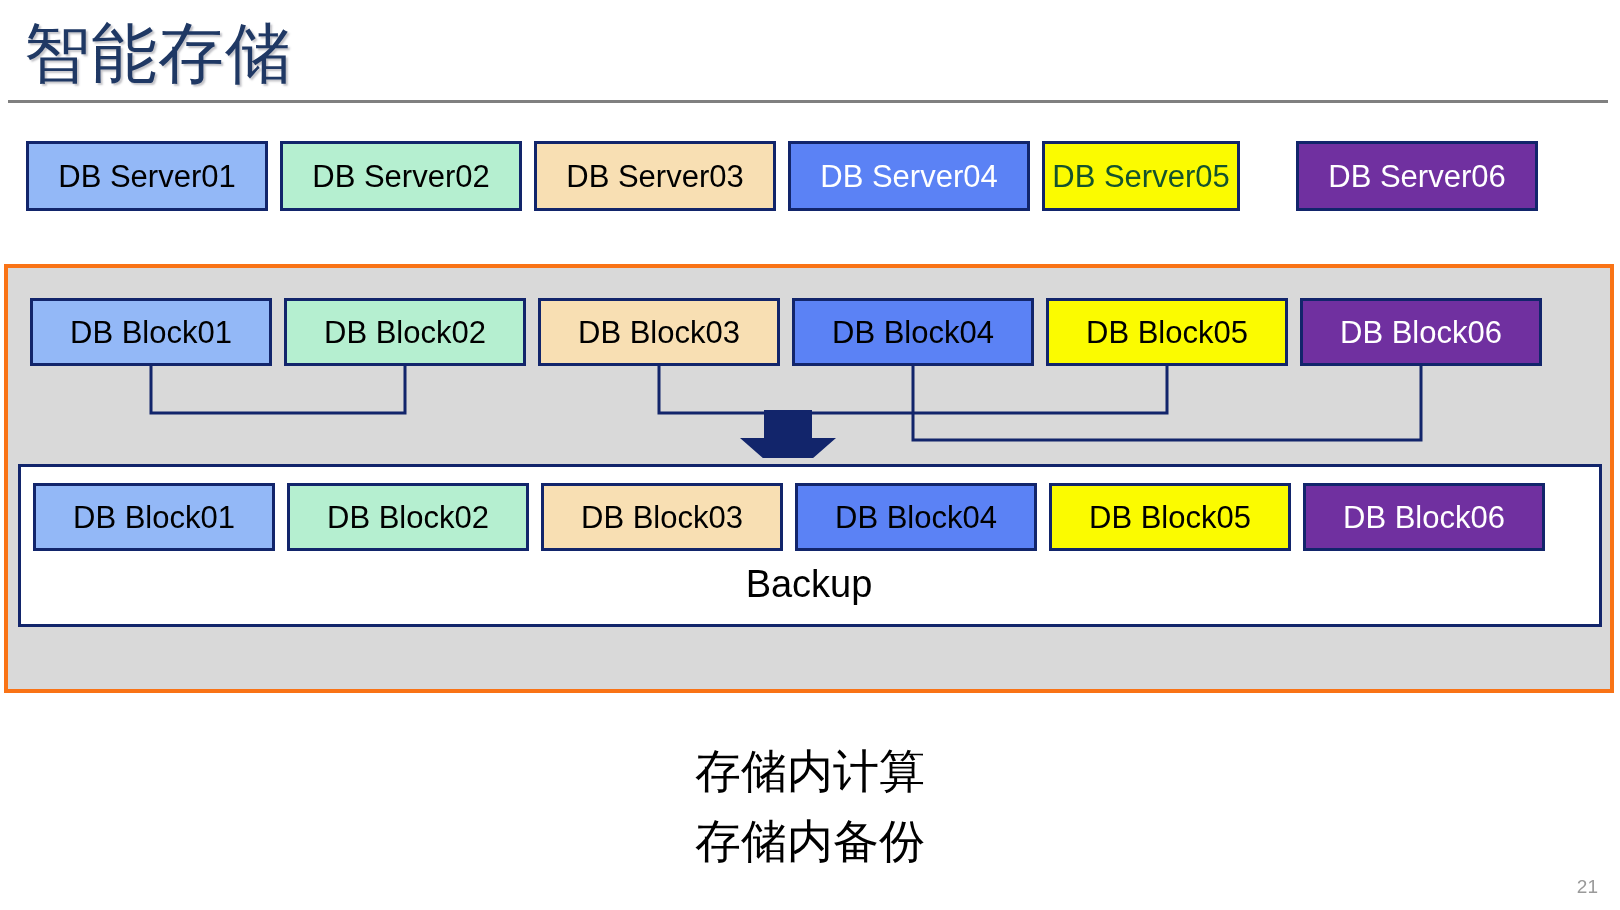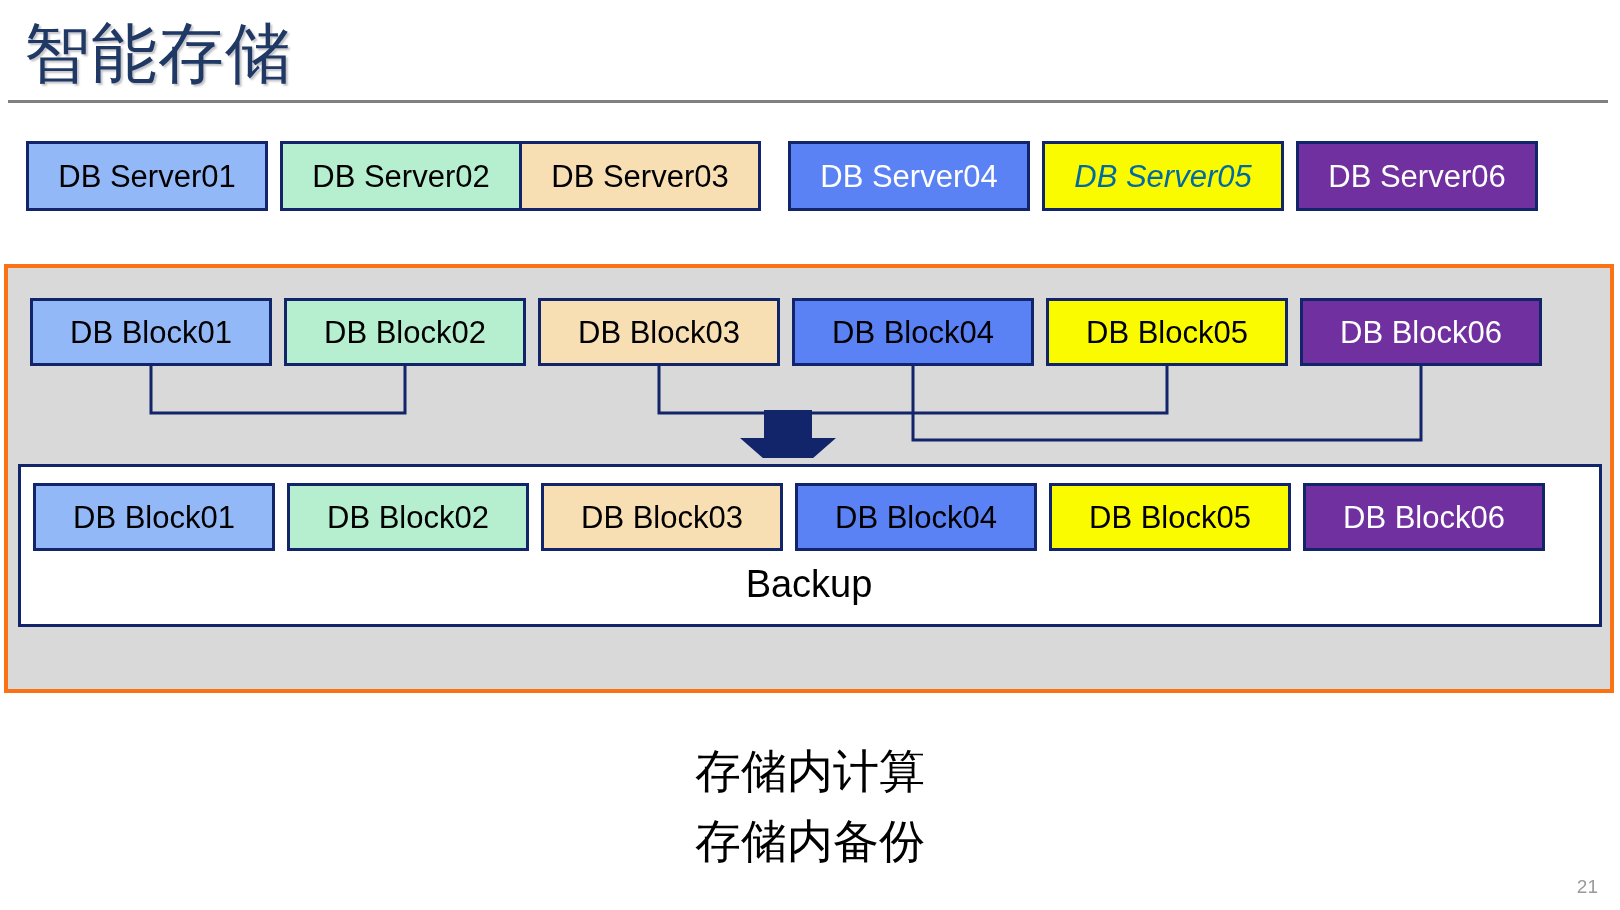--- a/index.html
+++ b/index.html
@@ -152,27 +152,27 @@
 <div id="slide-title">智能存储</div>
 <div id="title-rule"></div>
 
 <div id="server-row">
     <div class="cbox" style="left: 26px; width: 242px; background: rgb(147, 184, 247); color: rgb(0, 0, 0); align-items: center;">
       <span>DB Server01</span>
     </div>
     <div class="cbox" style="left: 280px; width: 242px; background: rgb(181, 239, 208); color: rgb(0, 0, 0);">
       <span>DB Server02</span>
     </div>
-    <div class="cbox" style="left: 519px; width: 242px; background: rgb(248, 223, 179); color: rgb(0, 0, 0);">
+    <div class="cbox" style="left: 534px; width: 242px; background: rgb(248, 223, 179); color: rgb(0, 0, 0);">
       <span>DB Server03</span>
     </div>
     <div class="cbox" style="left: 788px; width: 242px; background: rgb(91, 130, 245); color: #ffffff;">
       <span>DB Server04</span>
     </div>
-    <div class="cbox" style="left: 1042px; width: 242px; background: rgb(251, 251, 0); color: #0369a1; font-style: italic;">
+    <div class="cbox" style="left: 1042px; width: 198px; background: rgb(251, 251, 0); color: #14532d;">
       <span>DB Server05</span>
     </div>
     <div class="cbox" style="left: 1296px; width: 242px; background: rgb(112, 48, 160); color: rgb(255, 255, 255);">
       <span>DB Server06</span>
     </div>
   </div>
 
 <div id="storage-container">
 
   <div id="block-row">

